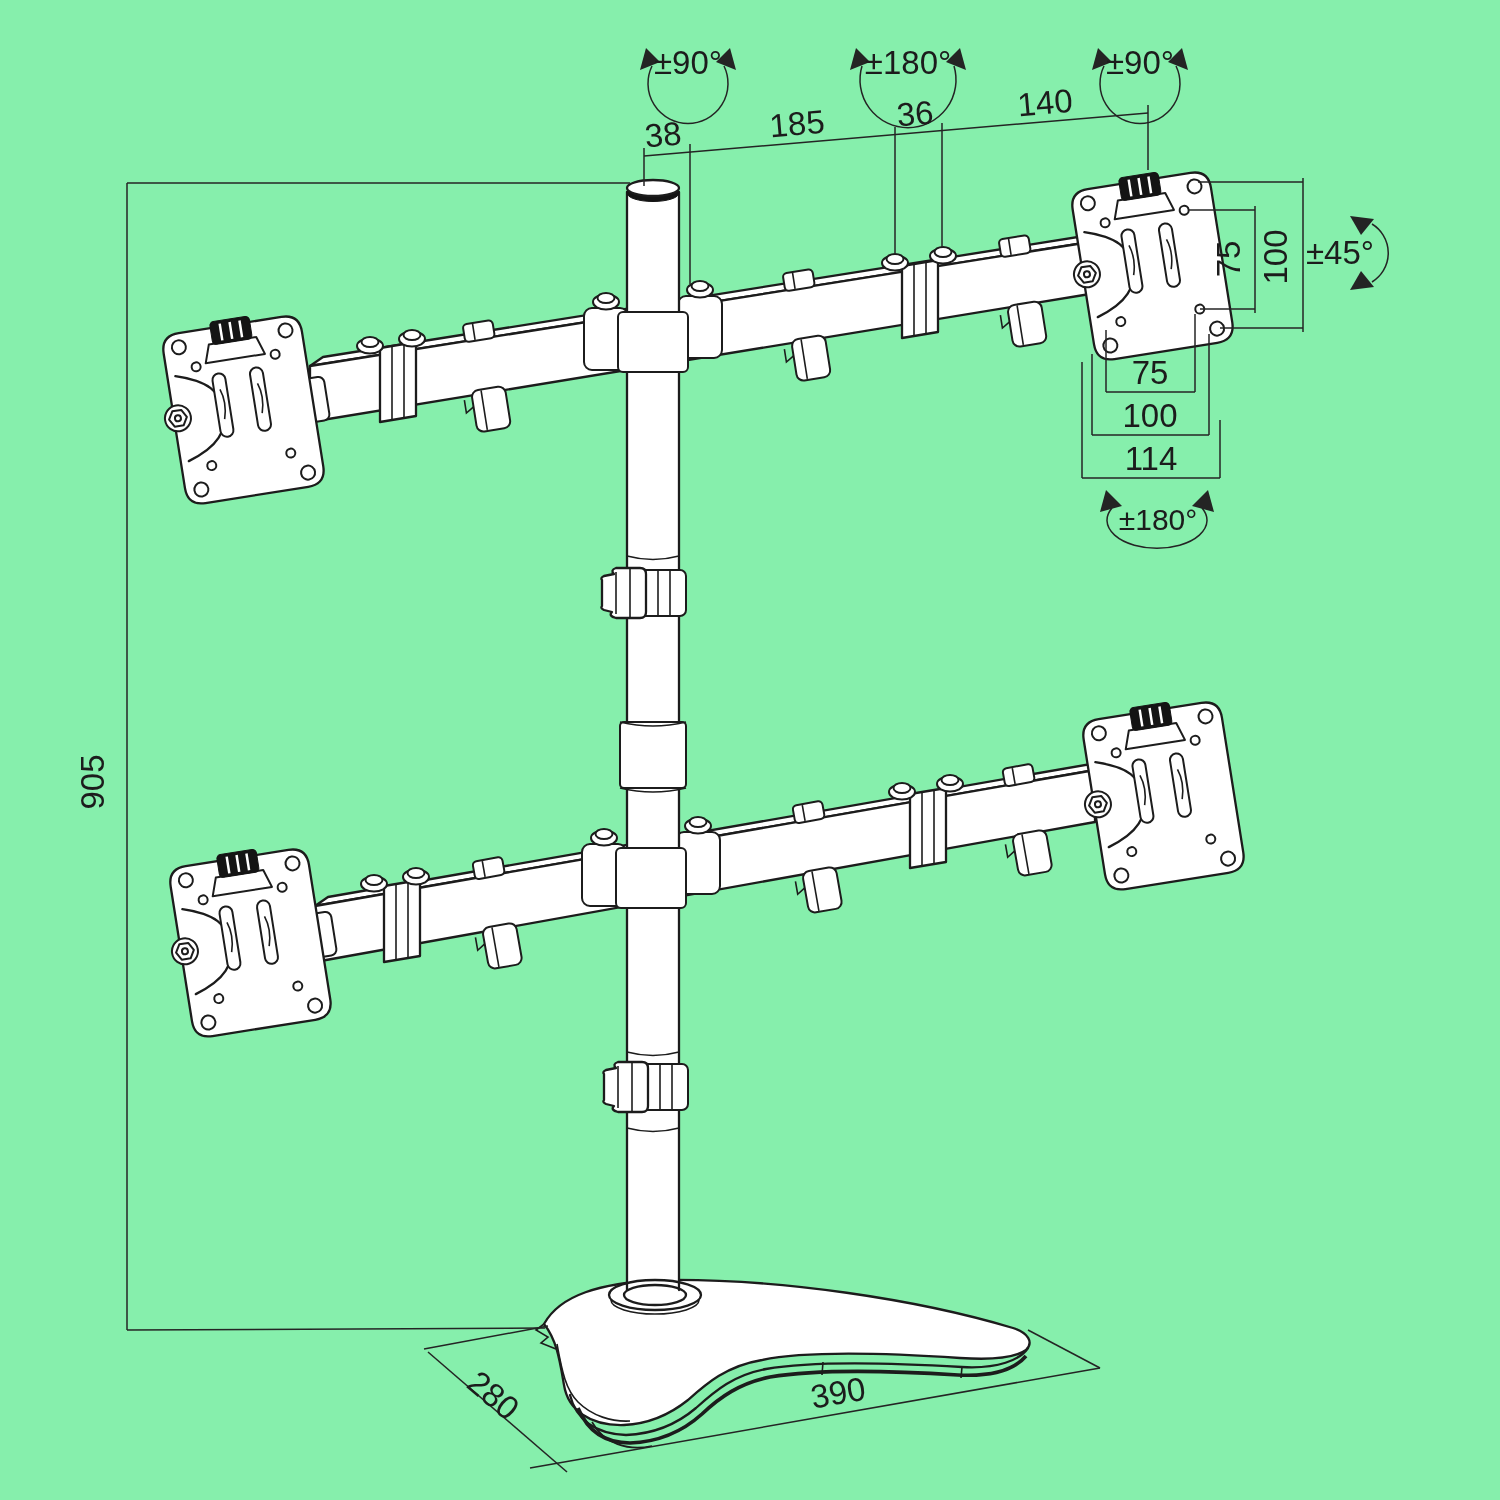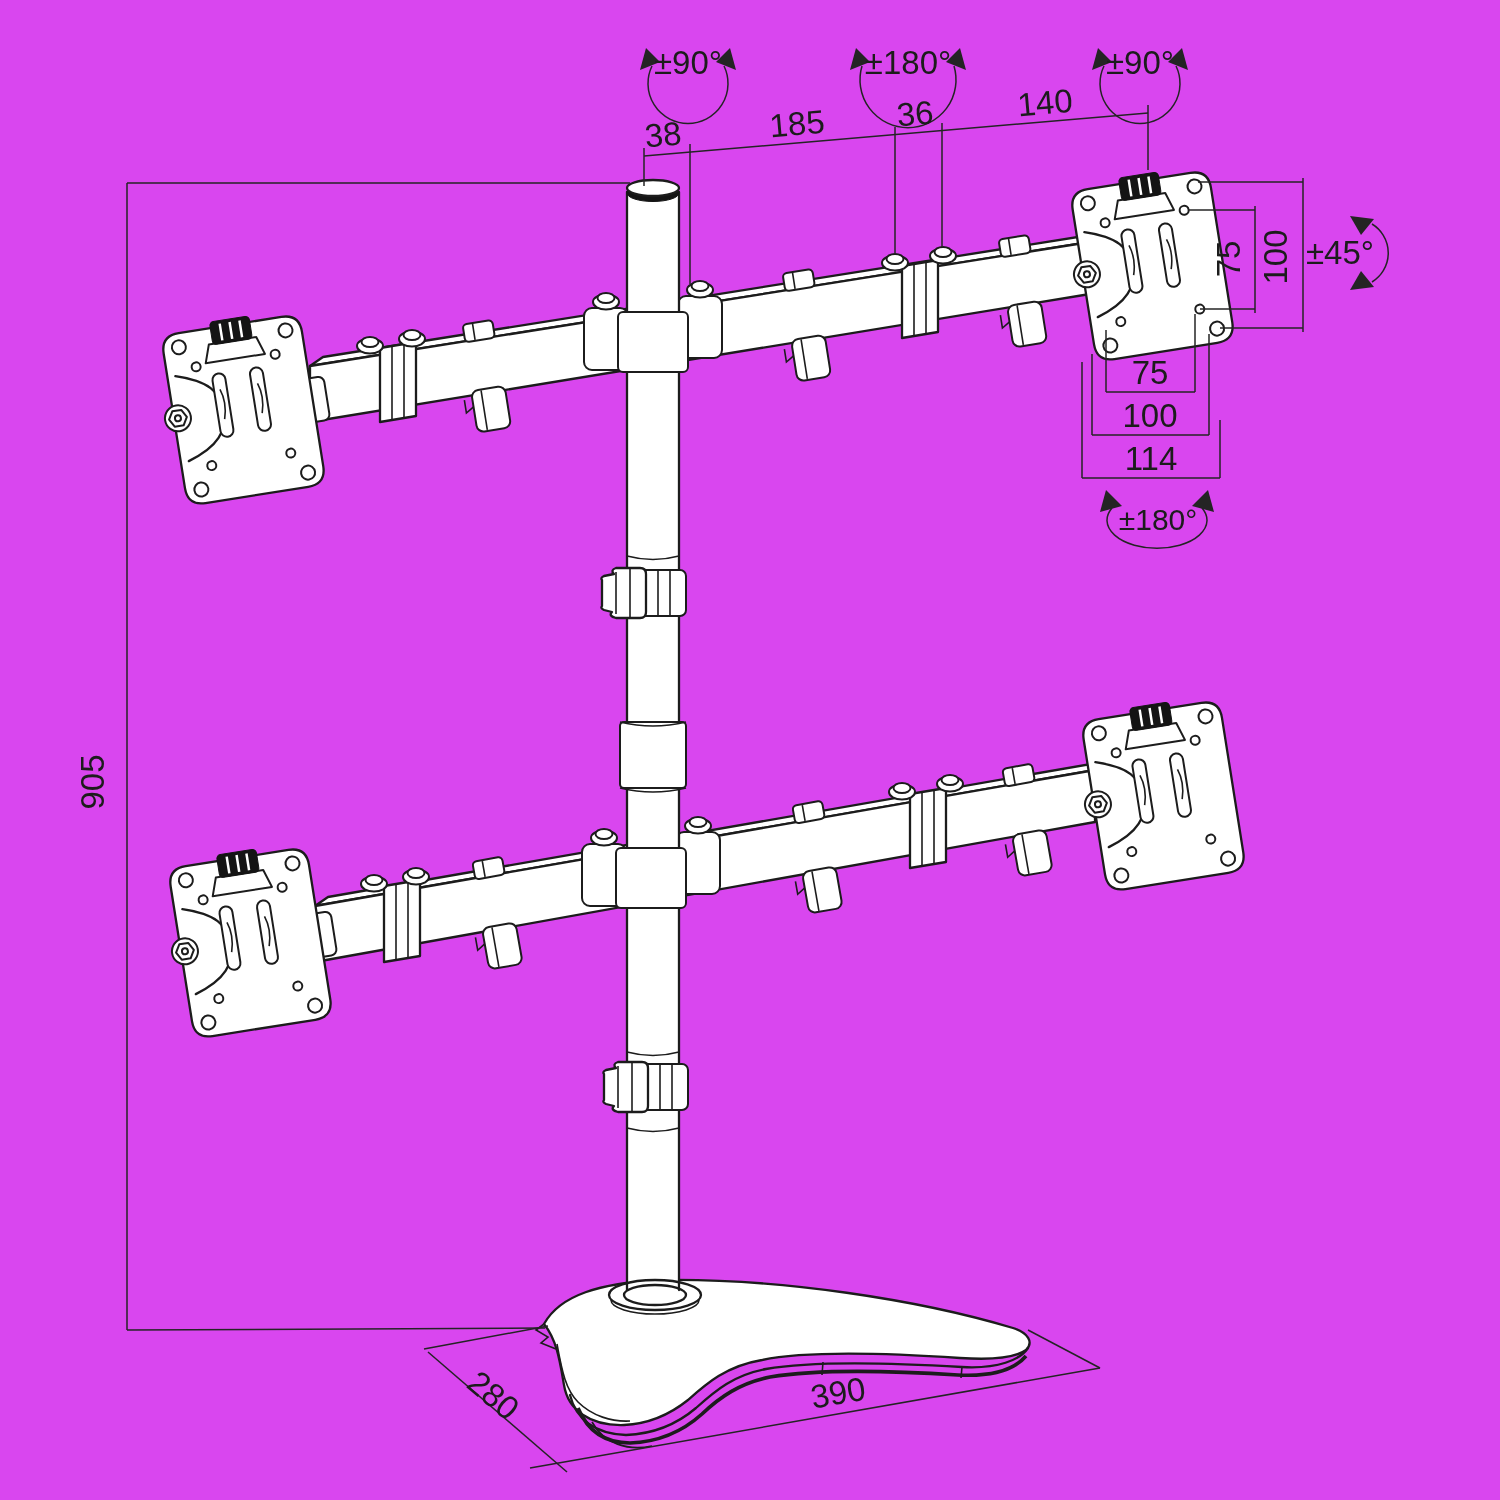--- a/index.html
+++ b/index.html
@@ -1,16 +1,16 @@
 <!DOCTYPE html>
 <html><head>
 <meta charset="utf-8">
 <style>
   html,body{margin:0;padding:0;background:#ffffff;}
-  .stage{width:1500px;height:1500px;background:#d946ef;position:relative;overflow:hidden;}
+  .stage{width:1500px;height:1500px;background:#86efac;position:relative;overflow:hidden;}
   svg{display:block;}
   .s{stroke:#1c1c1c;stroke-width:2.3;fill:none;stroke-linecap:round;stroke-linejoin:round;}
   .sf{stroke:#1c1c1c;stroke-width:2.3;fill:#ffffff;stroke-linejoin:round;}
   .sft{stroke:#1c1c1c;stroke-width:2;fill:#ffffff;stroke-linejoin:round;}
   .thin{stroke:#1c1c1c;stroke-width:1.6;fill:none;}
   .dim{stroke:#242424;stroke-width:1.5;fill:none;}
   .dark{fill:#141414;stroke:#141414;}
   .arrow{fill:#242424;stroke:none;}
   text{font-family:"Liberation Sans","DejaVu Sans",sans-serif;font-size:33px;fill:#1c1c1c;}
   text.small{font-size:30px;}

